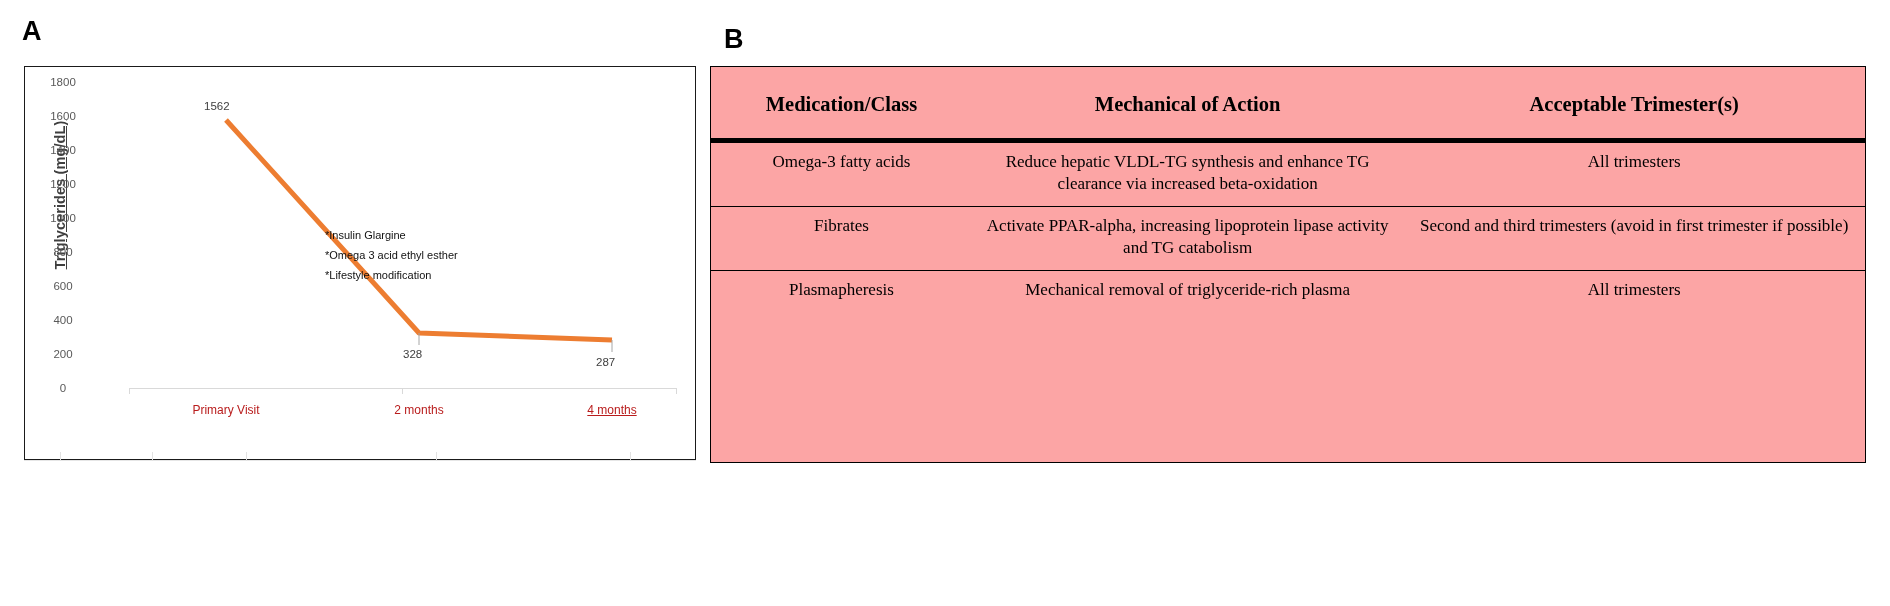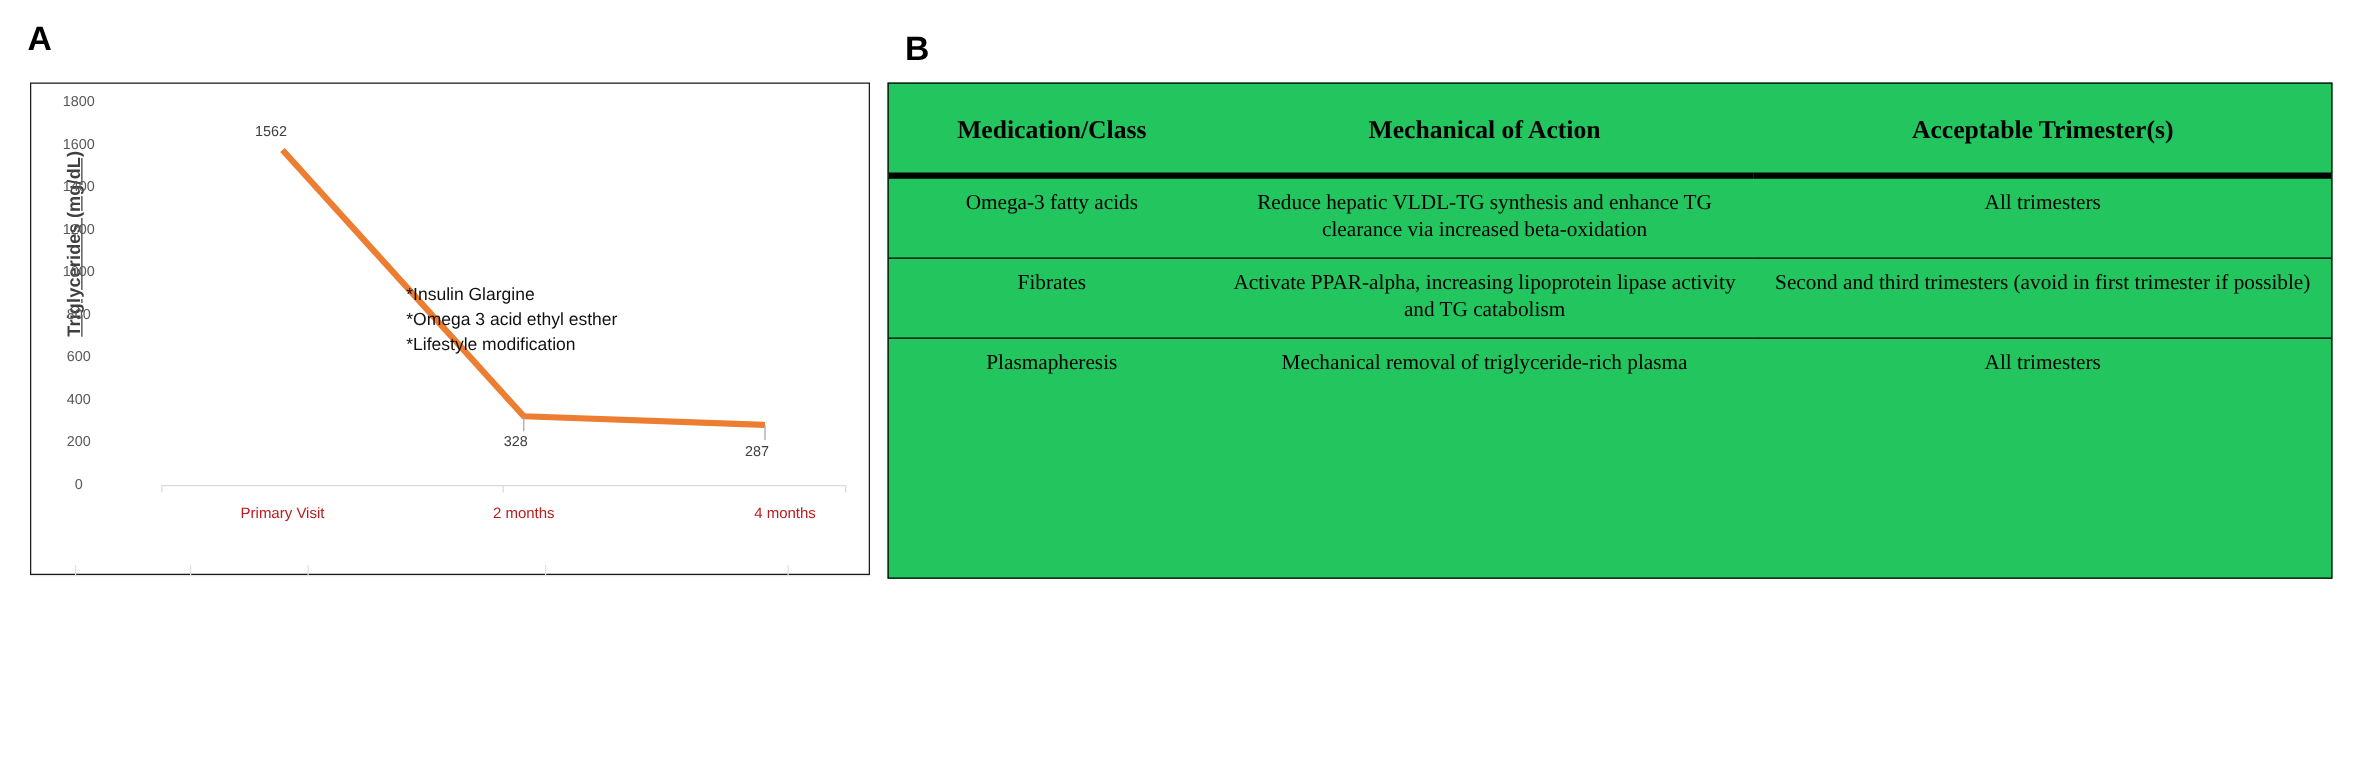--- a/index.html
+++ b/index.html
@@ -29,29 +29,29 @@
 
   .series-svg{position:absolute;left:0;top:0;width:548px;height:310px;overflow:visible;}
 
   .dlabel{position:absolute;font-size:11.5px;color:#404040;white-space:nowrap;line-height:1;}
 
   .xlabel{position:absolute;top:324px;font-size:12px;color:#b91c1c;text-align:center;white-space:nowrap;}
 
   .x-axis-title{position:absolute;left:104px;top:352px;width:548px;text-align:center;
                 font-size:14.5px;font-weight:bold;color:#3f3f3f;text-decoration:underline;}
 
-  .annot{position:absolute;left:300px;top:158px;font-size:14px;color:#111;line-height:20px;white-space:nowrap;}
+  .annot{position:absolute;left:300px;top:158px;font-size:11px;color:#111;line-height:20px;white-space:nowrap;}
 
   
   .under-rule{position:absolute;left:24px;top:460px;width:672px;height:1px;background:#e6e6e6;}
   .under-tick{position:absolute;top:452px;width:1px;height:9px;background:#e2e2e2;}
 
   
   .table-panel{position:absolute;left:710px;top:66px;width:1156px;height:397px;
-               border:1px solid #000;box-sizing:border-box;background:#22c55e;overflow:hidden;}
+               border:1px solid #000;box-sizing:border-box;background:#fca5a5;overflow:hidden;}
   table.tbl{border-collapse:collapse;width:100%;table-layout:fixed;
             font-family:"Liberation Serif",serif;}
   table.tbl th{font-weight:bold;font-size:20.5px;text-align:center;color:#000;
                padding:26px 6px 22px 6px;border-bottom:5px solid #000;}
   table.tbl td{font-size:17px;text-align:center;color:#000;vertical-align:top;
                padding:8px 10px 10px 10px;border-top:1px solid #000;line-height:1.32;}
   table.tbl tr.first-body td{border-top:0;}
   table.tbl col.c1{width:260px;}
   table.tbl col.c2{width:430px;}
   table.tbl col.c3{width:460px;}
@@ -91,21 +91,21 @@
           <line x1="290" y1="254" x2="290" y2="266" stroke="#a6a6a6" stroke-width="1"></line>
           <line x1="483" y1="261" x2="483" y2="273" stroke="#a6a6a6" stroke-width="1"></line>
         </svg>
 
         <div class="dlabel" style="left:75px;  top:22px;">1562</div>
         <div class="dlabel" style="left:274px; top:270px;">328</div>
         <div class="dlabel" style="left:467px; top:278px;">287</div>
 
         <div class="xlabel" style="left:22px;  width:150px;">Primary Visit</div>
         <div class="xlabel" style="left:215px; width:150px;">2 months</div>
-        <div class="xlabel" style="left:424px; width:150px;">4 months</div>
+        <div class="xlabel" style="left:408px; width:150px;text-decoration:underline;">4 months</div>
       </div>
 
 
       <div class="annot">
         <div>*Insulin Glargine</div>
         <div>*Omega 3 acid ethyl esther</div>
         <div>*Lifestyle modification</div>
       </div>
 
     </div>

